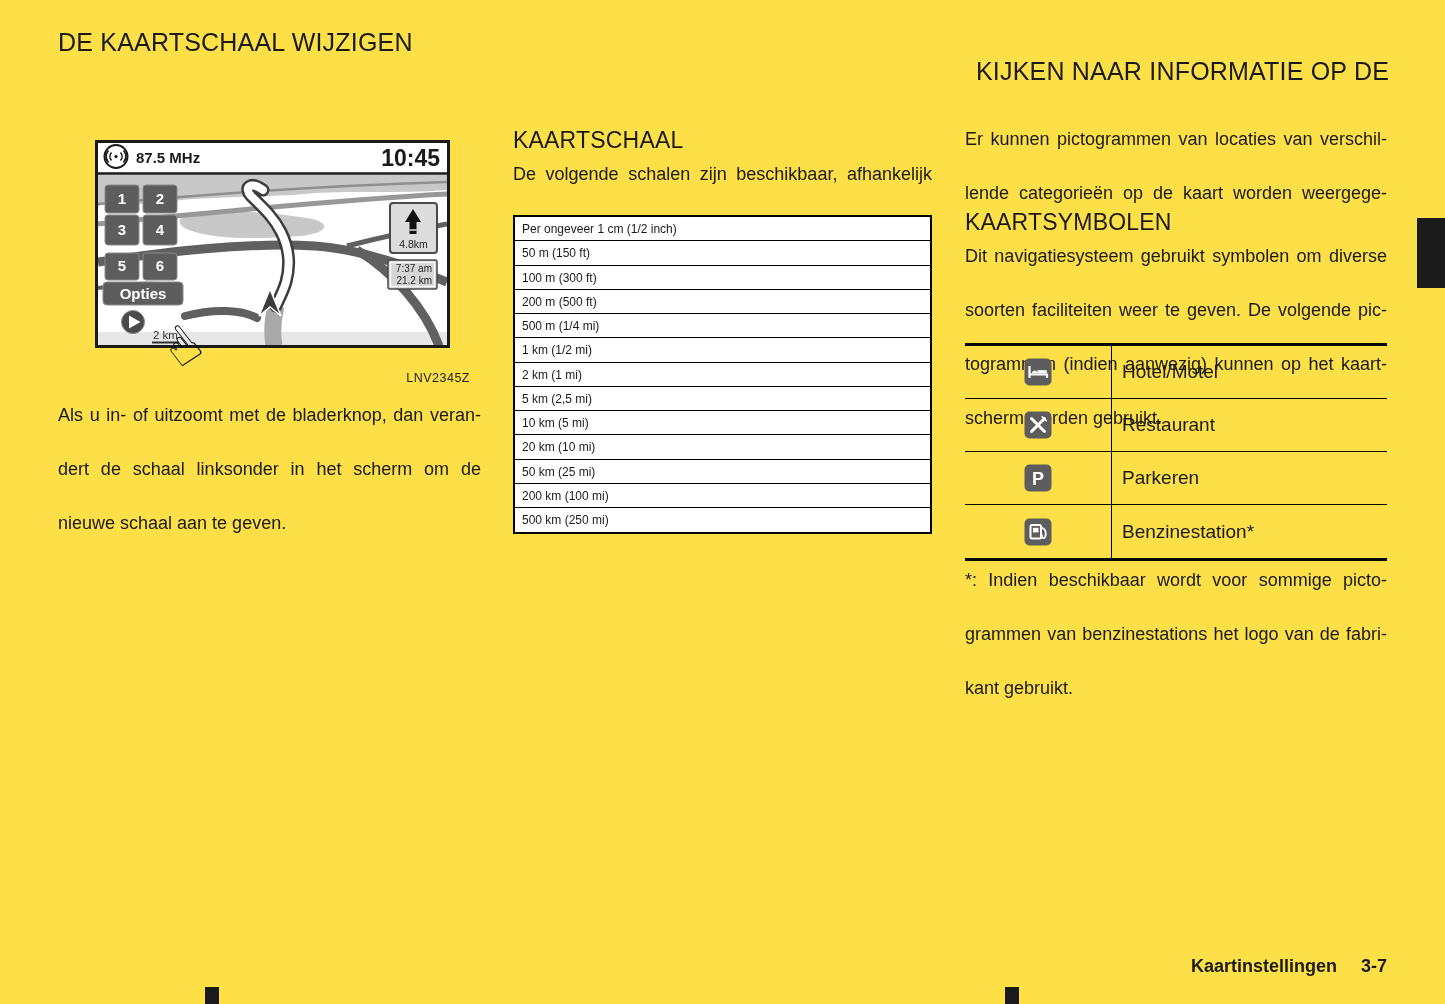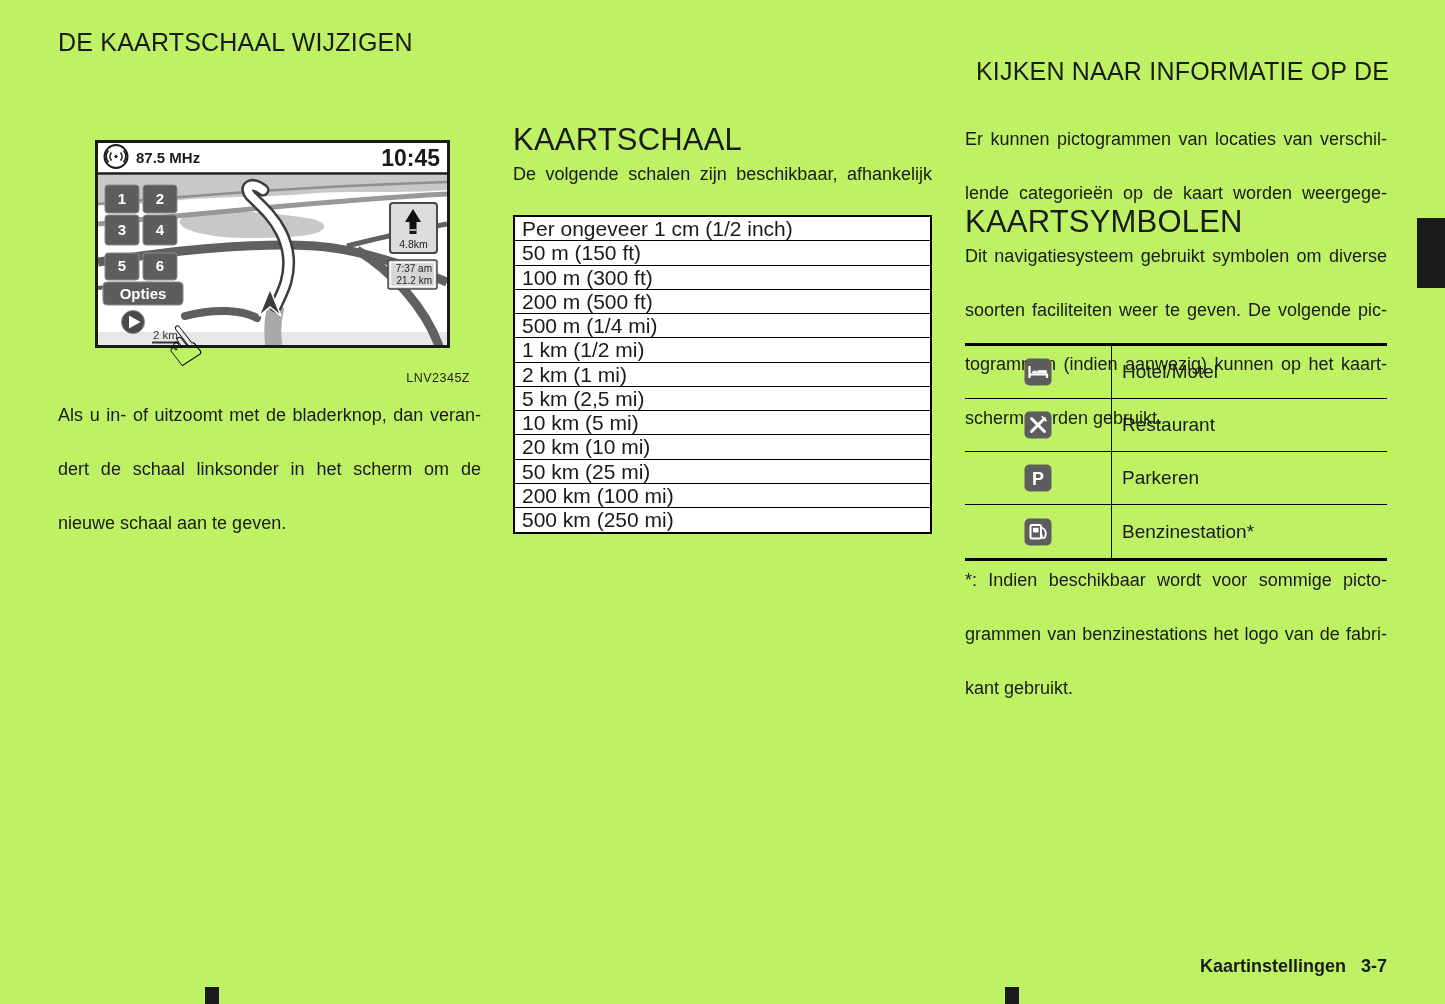--- a/index.html
+++ b/index.html
@@ -1,39 +1,39 @@
 <!DOCTYPE html>
 <html><head>
 <meta charset="utf-8">
 <style>
   html,body{margin:0;padding:0;background:#fff;}
-  .page{position:relative;width:1445px;height:1004px;background:#bef264;overflow:hidden;
+  .page{position:relative;width:1445px;height:1004px;background:#fde047;overflow:hidden;
         font-family:"Liberation Sans",sans-serif;color:#1a1a1a;}
   .abs{position:absolute;}
   
   .h-main{font-size:25px;line-height:30px;font-weight:400;letter-spacing:.2px;white-space:pre-line;}
-  .h-sub{font-size:31px;line-height:26px;font-weight:400;letter-spacing:.2px;}
+  .h-sub{font-size:23px;line-height:26px;font-weight:400;letter-spacing:.2px;}
   
   .para{font-size:18px;line-height:27px;}
   .jl{text-align:justify;}
   .jl::after{content:"";display:inline-block;width:100%;height:0;}
   .ll{text-align:left;}
   
   .scale-table{border:2px solid #000;box-sizing:border-box;background:#fff;}
-  .scale-row{height:24.28px;line-height:24.28px;font-size:21px;padding-left:7px;
+  .scale-row{height:24.28px;line-height:24.28px;font-size:12px;padding-left:7px;
              border-bottom:1.5px solid #000;box-sizing:border-box;white-space:nowrap;overflow:hidden;}
   .scale-row:last-child{border-bottom:none;}
   
   .sym-table{border-top:3px solid #000;border-bottom:3px solid #000;box-sizing:border-box;}
   .sym-row{display:flex;height:53px;border-bottom:1.5px solid #000;box-sizing:border-box;}
   .sym-row:last-child{border-bottom:none;}
   .sym-iconcell{width:147px;border-right:1.5px solid #000;display:flex;align-items:center;justify-content:center;box-sizing:border-box;}
   .sym-labelcell{flex:1;display:flex;align-items:center;padding-left:10px;font-size:19px;}
   
-  .footer-row{display:flex;gap:15px;font-weight:700;font-size:18px;}
+  .footer-row{display:flex;gap:24px;font-weight:700;font-size:18px;}
   .page-mark{background:#1a1a1a;}
   .side-tab{background:#1a1a1a;}
   .fig-caption{font-size:12.5px;letter-spacing:.5px;color:#222;text-align:right;}
   .hand{font-family:"DejaVu Sans",sans-serif;font-size:52px;color:#000;transform:rotate(-38deg);line-height:1;}
   svg text{font-family:"Liberation Sans",sans-serif;}
 </style>
 </head>
 <body>
 
 <div class="page">

